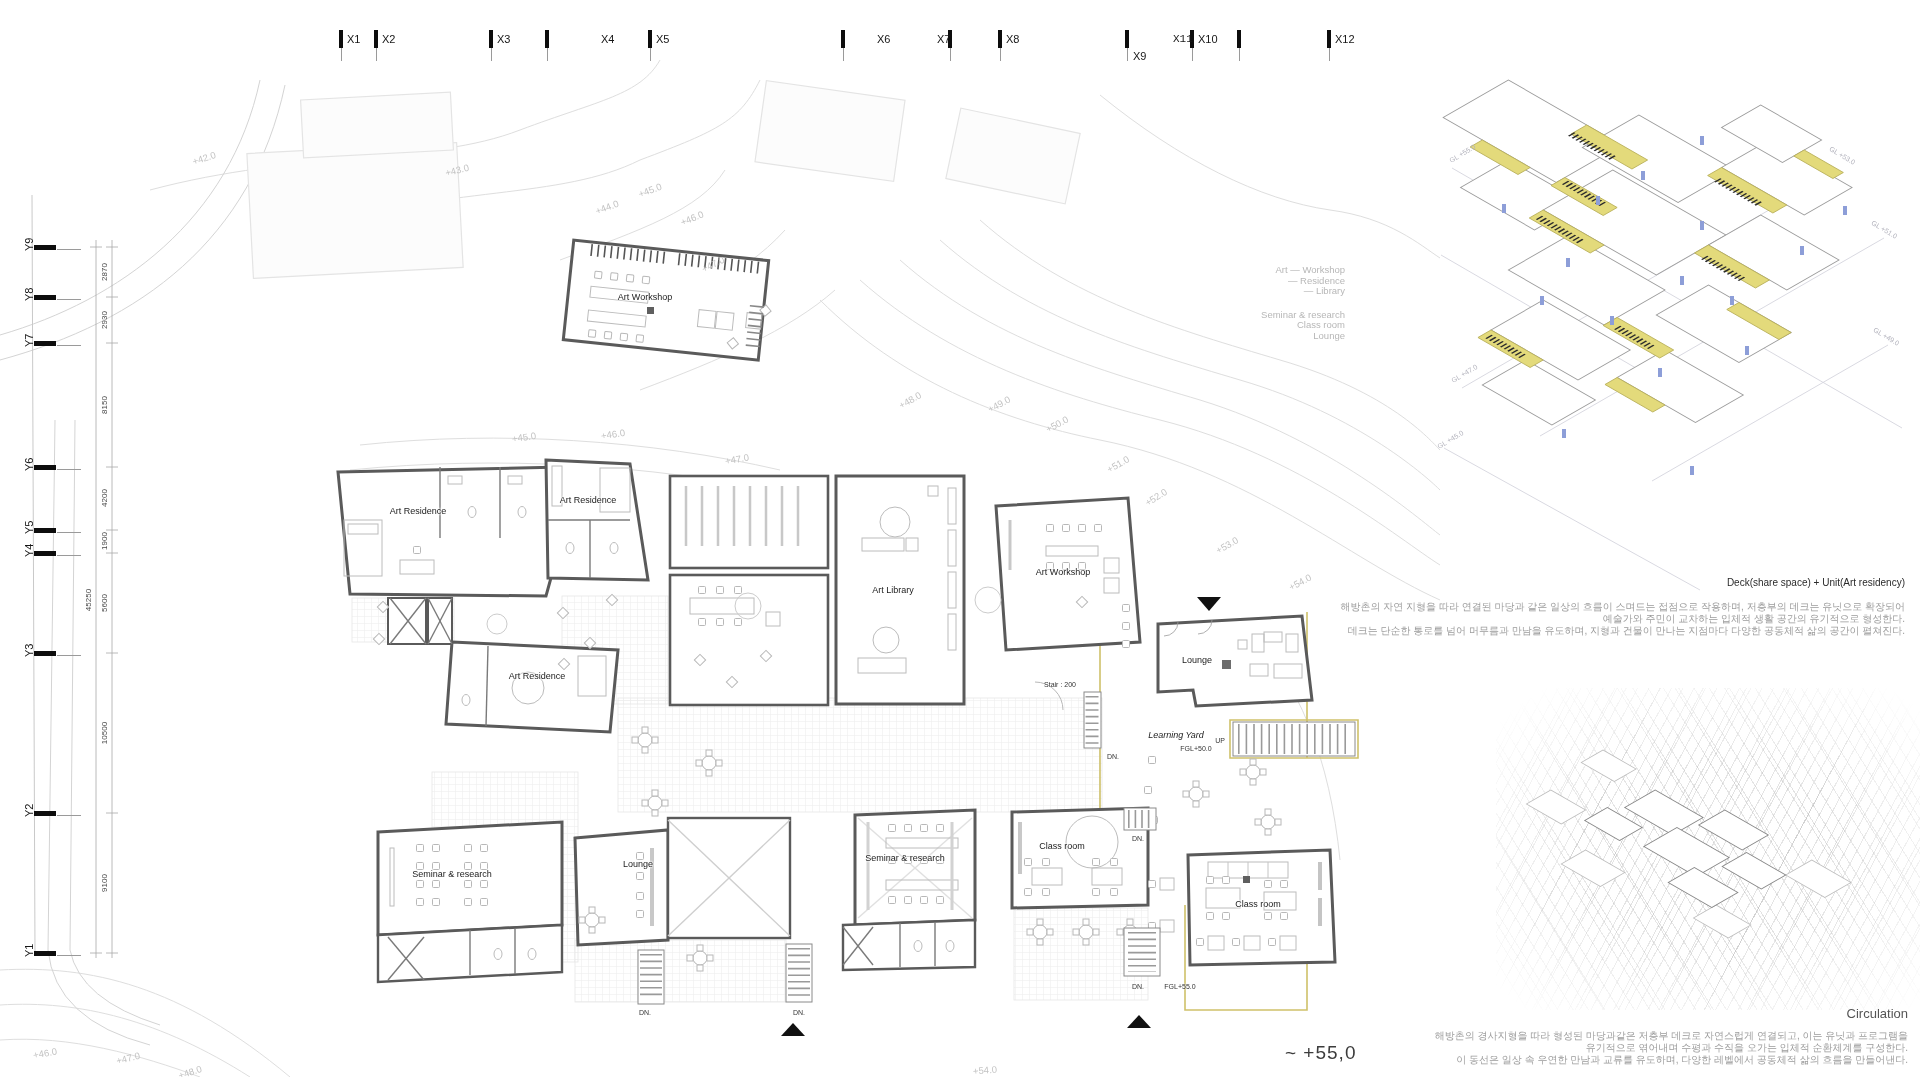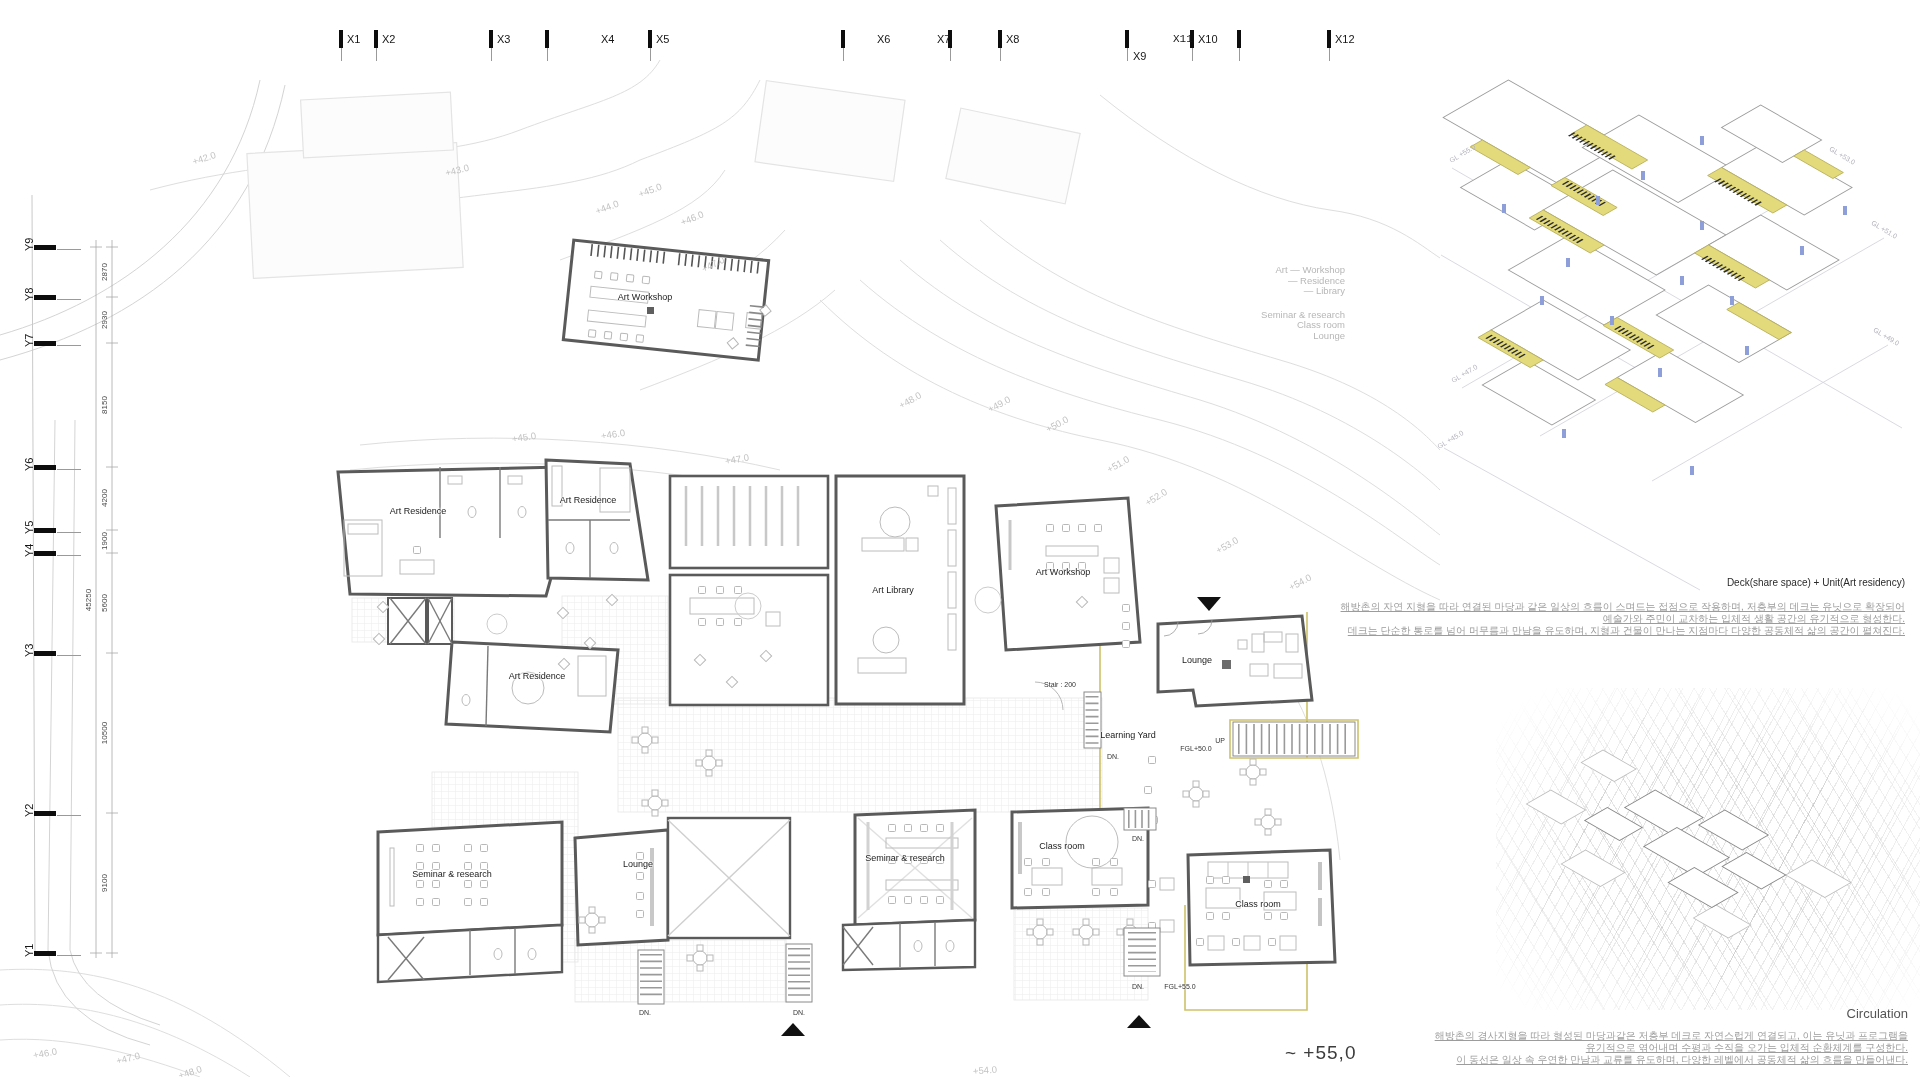--- a/index.html
+++ b/index.html
@@ -22,21 +22,21 @@
   .ytick-lab{position:absolute;font-size:11px;color:#161616;white-space:nowrap;
              transform:rotate(-90deg);transform-origin:0 100%;}
   .dim{position:absolute;font-size:8px;color:#4a4a4a;white-space:nowrap;
        transform:translate(-50%,-50%) rotate(-90deg);}
   .gl{position:absolute;font-size:7px;color:#b3b3bd;white-space:nowrap;}
   #legend{position:absolute;left:1160px;top:265px;width:185px;text-align:right;}
   .legend-line{font-size:9.5px;line-height:10.5px;min-height:10.5px;color:#b7b7b7;white-space:nowrap;}
   .legend-gap{min-height:13px;}
   .caption{position:absolute;font-size:10px;color:#2a2a2a;white-space:nowrap;text-align:right;}
   .kdesc{position:absolute;text-align:right;}
-  .kdesc div{font-size:10px;line-height:12px;color:#9c9c9c;white-space:nowrap;text-decoration:underline;}
+  .kdesc div{font-size:10px;line-height:12px;color:#9c9c9c;white-space:nowrap;}
   #level-note{position:absolute;font-size:19px;color:#3c3c3c;letter-spacing:1px;}
   
   #city{position:absolute;left:1496px;top:688px;width:424px;height:322px;
     background:
       repeating-linear-gradient(58deg,  rgba(185,185,185,.38) 0 1px, transparent 1px 13px),
       repeating-linear-gradient(-62deg, rgba(185,185,185,.38) 0 1px, transparent 1px 10px),
       repeating-linear-gradient(58deg,  rgba(160,160,160,.30) 0 1px, transparent 1px 46px),
       repeating-linear-gradient(-62deg, rgba(160,160,160,.30) 0 1px, transparent 1px 38px);}
   #city::after{content:"";position:absolute;inset:0;
       background:radial-gradient(ellipse at 52% 52%, rgba(255,255,255,0) 38%, #fff 90%);}
@@ -573,21 +573,21 @@
       <div class="contour-lab" style="left: 190px; top: 1072px; transform: translate(-50%, -50%) rotate(-18deg);">+48.0</div>
     </div>
   <div id="room-layer" class="abs">
       <div class="room" style="left: 645px; top: 297px;">Art Workshop</div>
       <div class="room" style="left: 418px; top: 511px;">Art Residence</div>
       <div class="room" style="left: 588px; top: 500px;">Art Residence</div>
       <div class="room" style="left: 537px; top: 676px;">Art Residence</div>
       <div class="room" style="left: 893px; top: 590px;">Art Library</div>
       <div class="room" style="left: 1063px; top: 572px;">Art Workshop</div>
       <div class="room" style="left: 1197px; top: 660px;">Lounge</div>
-      <div class="room" style="left: 1128px; top: 735px;">Learning Yard</div>
+      <div class="room" style="left: 1176px; top: 735px; font-style: italic;">Learning Yard</div>
       <div class="room" style="left: 638px; top: 864px;">Lounge</div>
       <div class="room" style="left: 452px; top: 874px;">Seminar &amp; research</div>
       <div class="room" style="left: 905px; top: 858px;">Seminar &amp; research</div>
       <div class="room" style="left: 1062px; top: 846px;">Class room</div>
       <div class="room" style="left: 1258px; top: 904px;">Class room</div>
     </div>
   <div id="small-layer" class="abs">
       <div class="tiny" style="left: 1060px; top: 684px;">Stair : 200</div>
       <div class="tiny" style="left: 1220px; top: 740px;">UP</div>
       <div class="tiny" style="left: 1113px; top: 756px;">DN.</div>

